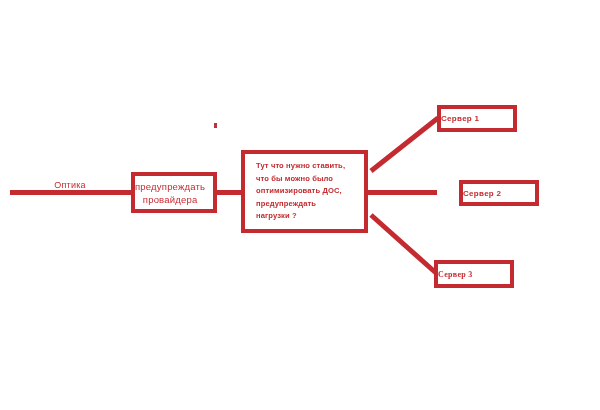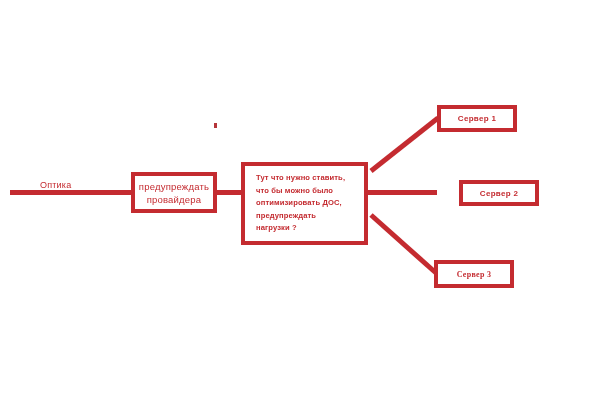--- a/index.html
+++ b/index.html
@@ -25,21 +25,20 @@
     height: 410px;
     pointer-events: none;
   }
   .node {
     position: absolute;
     box-sizing: border-box;
     background: #ffffff;
     border: 4px solid #C42B30;
     display: flex;
     align-items: center;
-    justify-content: center;
     text-align: center;
     color: #C42B30;
   }
   .node-provider {
     left: 131px;
     top: 172px;
     width: 86px;
     height: 41px;
     font-size: 9.5px;
     line-height: 13px;
@@ -50,21 +49,20 @@
     top: 150px;
     width: 127px;
     height: 83px;
     font-size: 7.6px;
     line-height: 12.6px;
     font-weight: 700;
     text-align: left;
     justify-content: flex-start;
     padding: 0 0 0 11px;
     letter-spacing: 0.1px;
-    margin-top: 12px;
   }
   .node-question .q-text {
     display: block;
     width: 108px;
   }
   .node-server {
     font-size: 8px;
     font-weight: 700;
     letter-spacing: 0.3px;
   }
@@ -85,21 +83,21 @@
     top: 260px;
     width: 80px;
     height: 28px;
     font-family: Liberation Serif, serif;
   }
   .label-optika {
     position: absolute;
     left: 40px;
     top: 180px;
     width: 60px;
-    text-align: left;
+    text-align: center;
     color: #C42B30;
     font-size: 9px;
     letter-spacing: 0.2px;
   }
   .dot-artifact {
     position: absolute;
     left: 214px;
     top: 123px;
     width: 3px;
     height: 5px;

